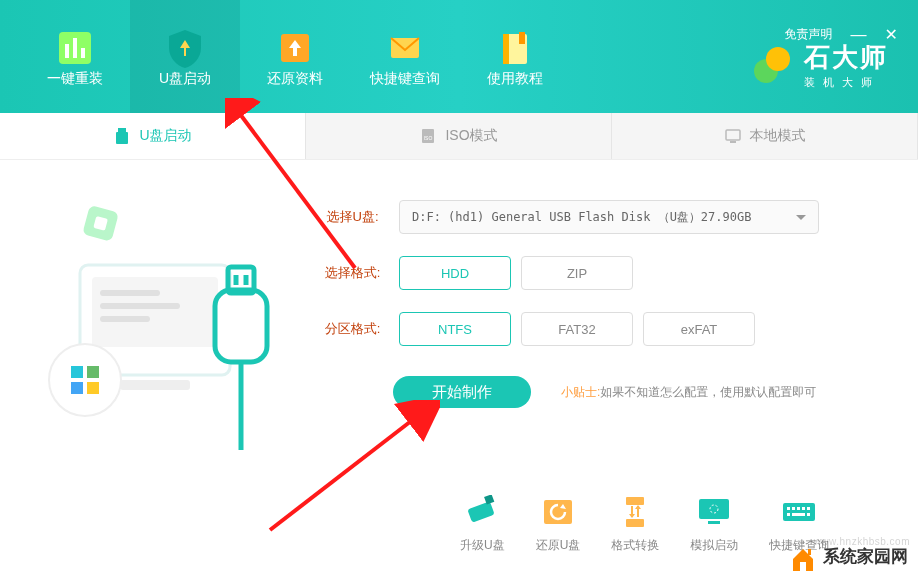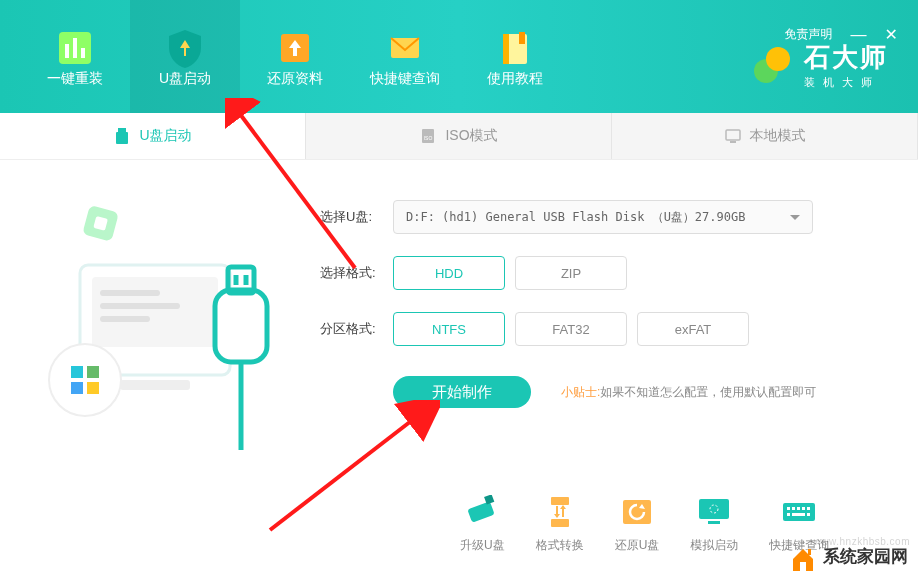--- a/index.html
+++ b/index.html
@@ -24,21 +24,21 @@
 .subtabs { height: 47px; display: flex; border-bottom: 1px solid #eee; }
 .subtab { flex: 1; display: flex; align-items: center; justify-content: center; gap: 8px; font-size: 14px; cursor: pointer; color: #999; background: #f5f5f5; border-right: 1px solid #e5e5e5; }
 .subtab.active { color: #1bc6b4; background: #fff; }
 .subtab .st-icon { width: 18px; height: 18px; }
 
 .main { position: absolute; top: 160px; left: 0; right: 0; bottom: 0; padding: 40px 50px 0 320px; }
 
 .illus { position: absolute; left: 40px; top: 195px; width: 250px; height: 260px; }
 
 .form-row { display: flex; align-items: center; margin-bottom: 22px; }
-.form-label { width: 65px; font-size: 13px; color: #404040; text-align: left; margin-right: 8px; }
+.form-label { width: 65px; font-size: 13px; color: #c2410c; text-align: center; margin-right: 14px; }
 .select-box { flex: 0 0 420px; height: 34px; border: 1px solid #ddd; border-radius: 4px; display: flex; align-items: center; padding: 0 12px; font-family: monospace; font-size: 12px; color: #666; position: relative; background: #fafafa; }
 .select-box::after { content: ""; position: absolute; right: 12px; top: 14px; border: 5px solid transparent; border-top-color: #999; }
 
 .opt-btns { display: flex; gap: 10px; }
 .opt-btn { width: 112px; height: 34px; border: 1px solid #ddd; border-radius: 4px; display: flex; align-items: center; justify-content: center; font-size: 13px; color: #888; cursor: pointer; background: #fff; }
 .opt-btn.sel { border-color: #1bc6b4; color: #1bc6b4; }
 
 .action-row { display: flex; align-items: center; margin-top: 30px; gap: 30px; }
 .start-btn { width: 138px; height: 32px; background: #1bc6b4; color: #fff; border-radius: 22px; display: flex; align-items: center; justify-content: center; font-size: 15px; cursor: pointer; margin-left: 73px; }
 .tip { font-size: 12px; color: #888; }
@@ -209,34 +209,34 @@
 <div class="bottom-tools">
   <div class="tool">
     <svg class="tool-icon" viewBox="0 0 38 34">
         <rect x="6" y="10" width="24" height="14" rx="3" fill="#1bc6b4" transform="rotate(-20 18 17)"></rect>
         <rect x="26" y="4" width="8" height="8" fill="#0e9688" transform="rotate(-20 18 17)"></rect>
       </svg>
     <span class="tool-label">升级U盘</span>
   </div>
   <div class="tool">
     <svg class="tool-icon" viewBox="0 0 38 34">
+        <rect x="5" y="5" width="28" height="24" rx="2" fill="#ffb74d"></rect>
+        <path d="M19 10 A7 7 0 1 0 26 17" stroke="#fff" stroke-width="2.5" fill="none"></path>
+        <path d="M24 9 L27 14 L21 13 Z" fill="#fff"></path>
+      </svg>
+    <span class="tool-label">还原U盘</span>
+  </div>
+  <div class="tool">
+    <svg class="tool-icon" viewBox="0 0 38 34">
         <rect x="10" y="2" width="18" height="8" rx="1" fill="#ffb74d"></rect>
         <rect x="10" y="24" width="18" height="8" rx="1" fill="#ffb74d"></rect>
         <path d="M16 11 V22 M22 11 V22" stroke="#ffb74d" stroke-width="2"></path>
         <path d="M13 19 L16 23 L19 19 M19 14 L22 10 L25 14" fill="#ffb74d"></path>
       </svg>
     <span class="tool-label">格式转换</span>
-  </div>
-  <div class="tool">
-    <svg class="tool-icon" viewBox="0 0 38 34">
-        <rect x="5" y="5" width="28" height="24" rx="2" fill="#ffb74d"></rect>
-        <path d="M19 10 A7 7 0 1 0 26 17" stroke="#fff" stroke-width="2.5" fill="none"></path>
-        <path d="M24 9 L27 14 L21 13 Z" fill="#fff"></path>
-      </svg>
-    <span class="tool-label">还原U盘</span>
   </div>
   <div class="tool">
     <svg class="tool-icon" viewBox="0 0 38 34">
         <rect x="4" y="4" width="30" height="20" rx="2" fill="#1bc6b4"></rect>
         <circle cx="19" cy="14" r="4" fill="none" stroke="#fff" stroke-width="1" stroke-dasharray="2 2"></circle>
         <rect x="13" y="26" width="12" height="3" fill="#1bc6b4"></rect>
       </svg>
     <span class="tool-label">模拟启动</span>
   </div>
   <div class="tool">

